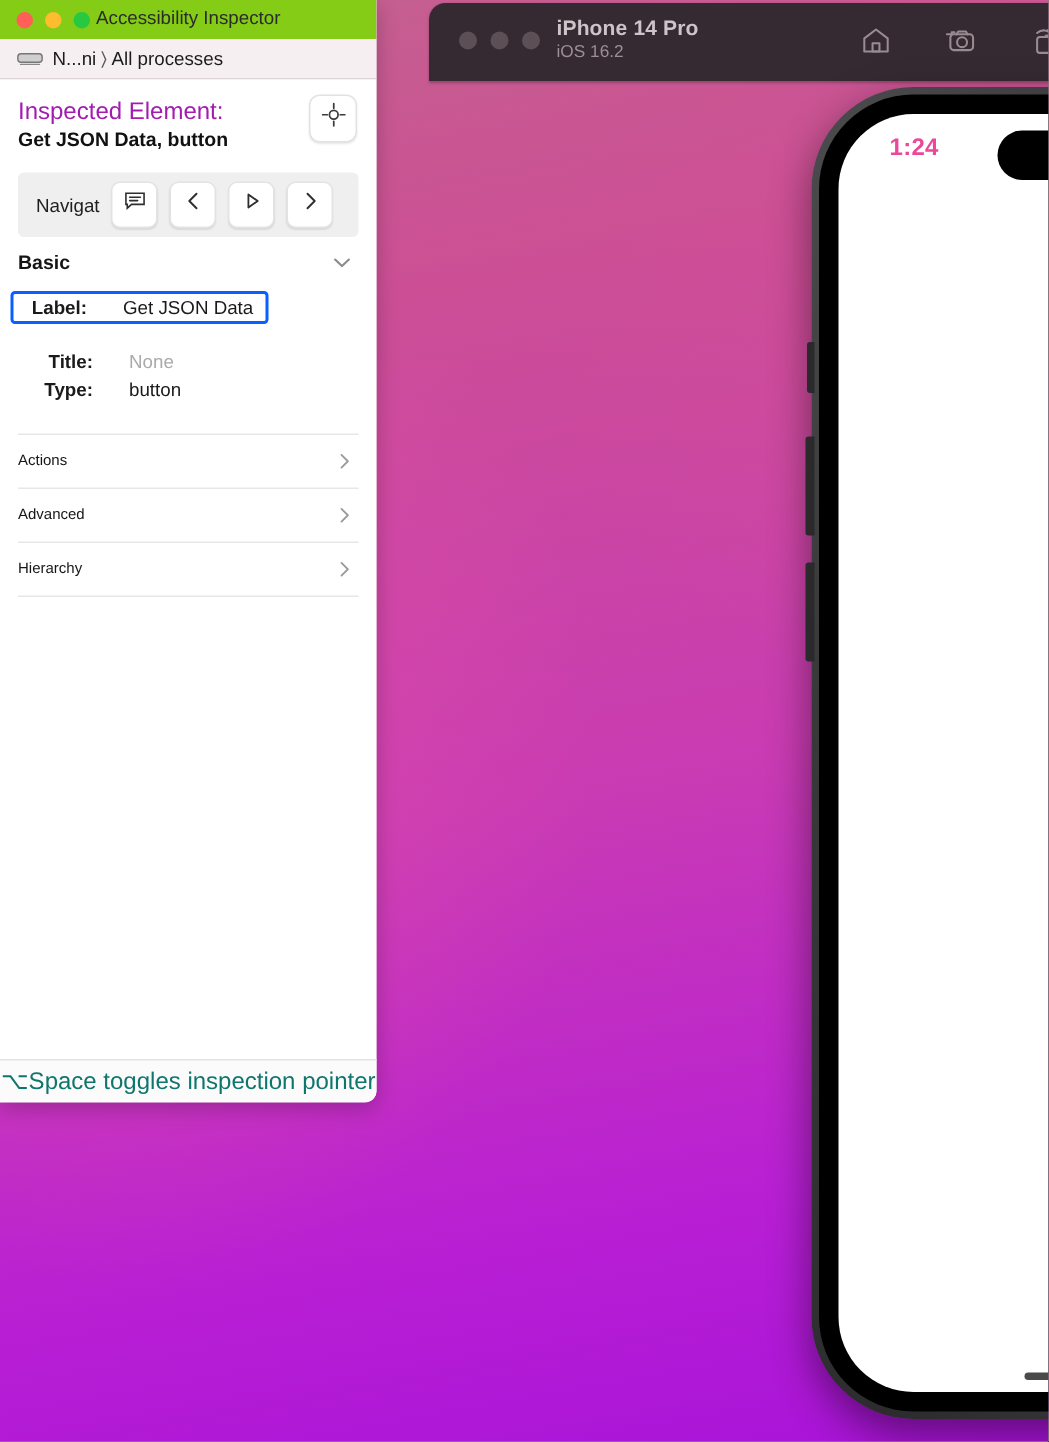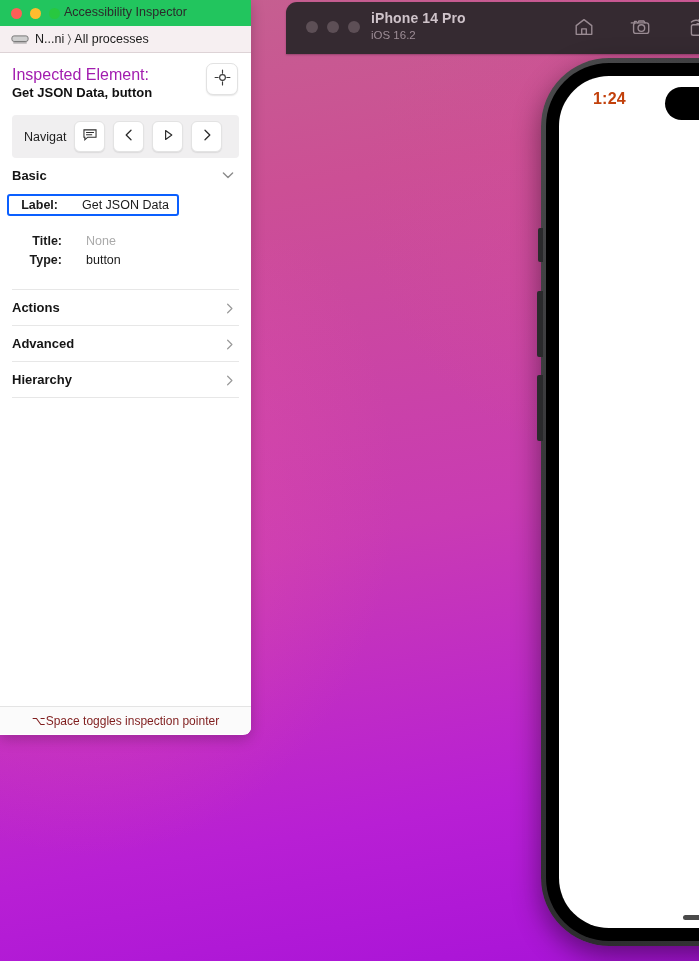--- a/index.html
+++ b/index.html
@@ -148,21 +148,21 @@
   .ios-statusbar {
     position: absolute;
     left: 0; top: 0;
     width: 388px; height: 54px;
   }
   .ios-time {
     position: absolute;
     left: 34px; top: 14px;
     font-size: 16px;
     font-weight: bold;
-    color: #c2410c;
+    color: #ec4899;
     letter-spacing: 0.2px;
   }
   .dynamic-island {
     position: absolute;
     left: 106px; top: 11px;
     width: 126px; height: 33px;
     background: #000;
     border-radius: 17px;
   }
 
@@ -214,21 +214,21 @@
     width: 251px;
     height: 735px;
     background: #ffffff;
     border-radius: 0 0 8px 0;
     box-shadow: 0 4px 14px rgba(0,0,0,0.22);
     overflow: hidden;
   }
   .ai-titlebar {
     position: relative;
     height: 26px;
-    background: #22c55e;
+    background: #84cc16;
     border-bottom: 0px;
     text-decoration: underline;
   }
   .ai-traffic {
     position: absolute;
     left: 11px; top: 8px;
     display: flex; gap: 8px;
   }
   .ai-dot { width: 11px; height: 11px; border-radius: 50%; }
   .ai-dot.red { background: #ff5f57; }
@@ -380,22 +380,22 @@
   }
   .disc-row {
     position: relative;
     height: 35px;
     display: flex;
     align-items: center;
     border-top: 1px solid #e7e7e7;
   }
   .disc-row:last-child { border-bottom: 1px solid #e7e7e7; }
   .disc-title {
-    font-size: 13px;
-    font-weight: bold;
+    font-size: 10px;
+    font-weight: normal;
     color: #151515;
   }
   .disc-chevron {
     position: absolute;
     right: 3px;
     top: 11px;
   }
 
   .ai-statusbar {
     position: absolute;
@@ -403,22 +403,22 @@
     width: 251px;
     height: 28px;
     background: #fbfbfb;
     border-top: 1px solid #e4e4e4;
     display: flex;
     align-items: center;
     justify-content: center;
     box-sizing: border-box;
   }
   .ai-status-text {
-    font-size: 12px;
-    color: #7f1d1d;
+    font-size: 16px;
+    color: #0f766e;
   }
 </style>
 </head>
 <body>
 
 <div id="root">
   <div class="wall-glow"></div>
   <div class="wall-glow2"></div>
 
   <div class="sim-window">

